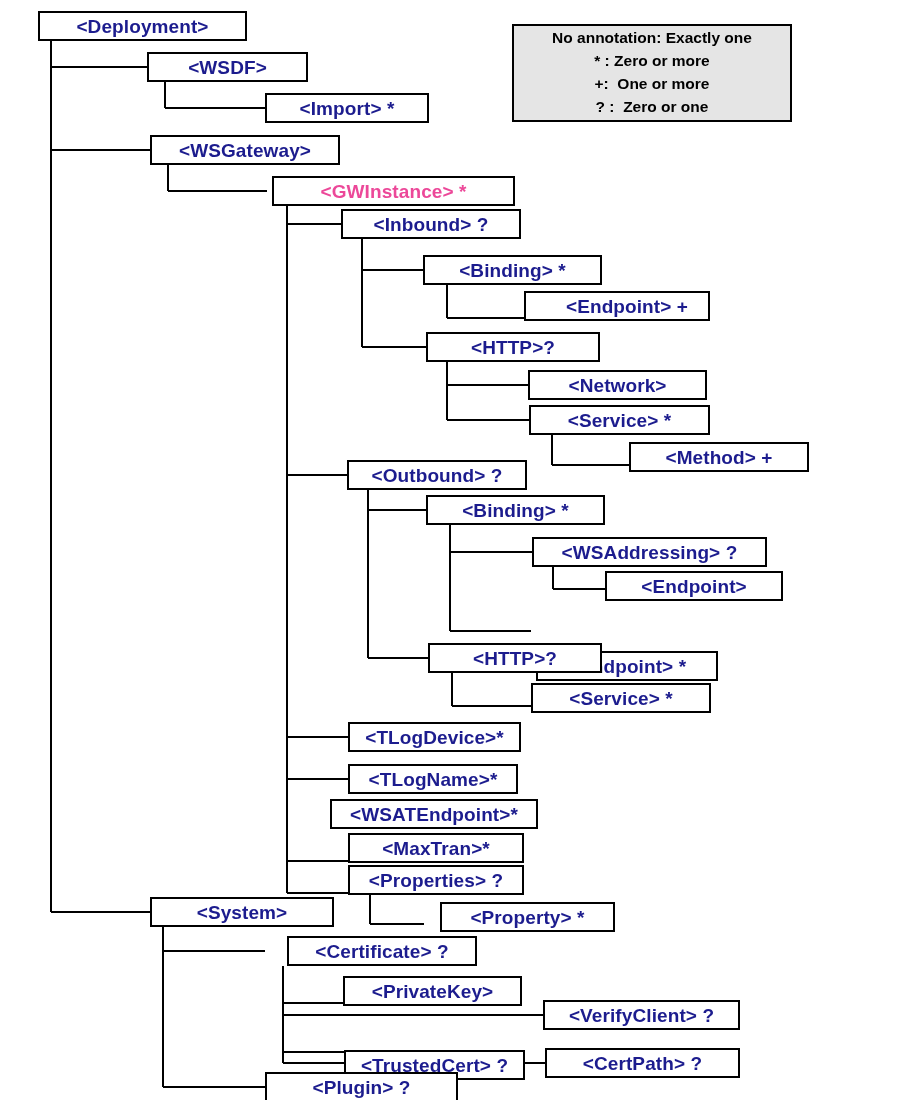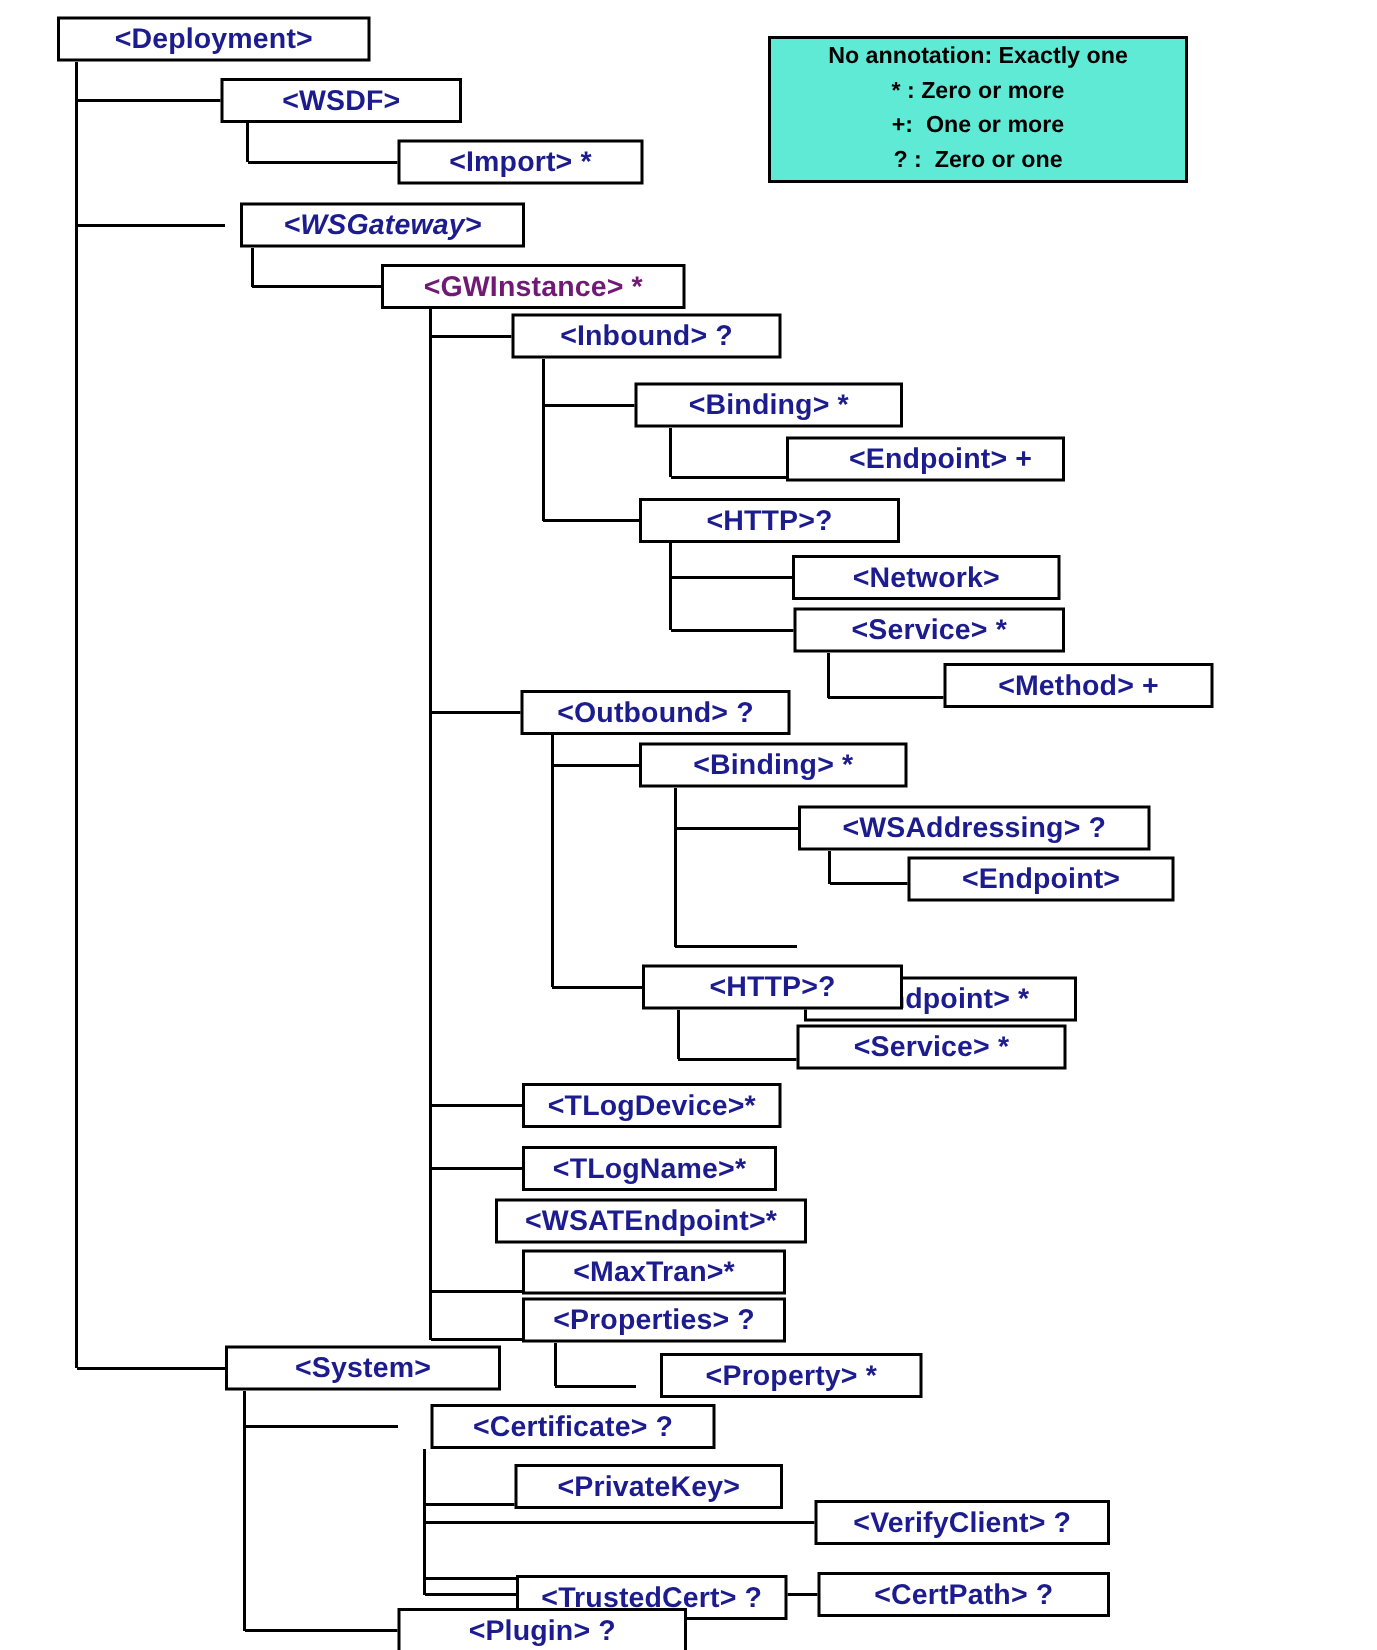--- a/index.html
+++ b/index.html
@@ -37,21 +37,21 @@
     align-items: center;
     justify-content: center;
     z-index: 2;
     white-space: nowrap;
     line-height: 1;
   }
   .legend {
     position: absolute;
     box-sizing: border-box;
     border: 2px solid #000000;
-    background: #5eead4;
+    background: #e5e5e5;
     color: #000000;
     z-index: 3;
     display: flex;
     flex-direction: column;
     align-items: center;
     justify-content: center;
     padding: 4px 8px;
   }
   .legend-line {
     font-size: 15.5px;
@@ -125,22 +125,22 @@
       <line x1="283" y1="1015" x2="543" y2="1015" stroke="#000000" stroke-width="2" shape-rendering="crispEdges"></line>
       <line x1="283" y1="966" x2="283" y2="1052" stroke="#000000" stroke-width="2" shape-rendering="crispEdges"></line>
       <line x1="283" y1="1052" x2="344" y2="1052" stroke="#000000" stroke-width="2" shape-rendering="crispEdges"></line>
       <line x1="283" y1="966" x2="283" y2="1063" stroke="#000000" stroke-width="2" shape-rendering="crispEdges"></line>
       <line x1="283" y1="1063" x2="545" y2="1063" stroke="#000000" stroke-width="2" shape-rendering="crispEdges"></line>
     </svg>
   <div id="node-layer">
       <div class="node" style="left: 38px; top: 11px; width: 209px; height: 30px; border-color: rgb(0, 0, 0); color: rgb(28, 28, 142);">&lt;Deployment&gt;</div>
       <div class="node" style="left: 147px; top: 52px; width: 161px; height: 30px; border-color: rgb(0, 0, 0); color: rgb(28, 28, 142);">&lt;WSDF&gt;</div>
       <div class="node" style="left: 265px; top: 93px; width: 164px; height: 30px; border-color: rgb(0, 0, 0); color: rgb(28, 28, 142);">&lt;Import&gt; *</div>
-      <div class="node" style="left: 160px; top: 135px; width: 190px; height: 30px; border-color: rgb(0, 0, 0); color: rgb(28, 28, 142); font-style: italic;">&lt;WSGateway&gt;</div>
-      <div class="node" style="left: 254px; top: 176px; width: 203px; height: 30px; border-color: rgb(0, 0, 0); color: #701a75;">&lt;GWInstance&gt; *</div>
+      <div class="node" style="left: 150px; top: 135px; width: 190px; height: 30px; border-color: rgb(0, 0, 0); color: rgb(28, 28, 142);">&lt;WSGateway&gt;</div>
+      <div class="node" style="left: 272px; top: 176px; width: 243px; height: 30px; border-color: rgb(0, 0, 0); color: #ec4899;">&lt;GWInstance&gt; *</div>
       <div class="node" style="left: 341px; top: 209px; width: 180px; height: 30px; border-color: rgb(0, 0, 0); color: rgb(28, 28, 142);">&lt;Inbound&gt; ?</div>
       <div class="node" style="left: 423px; top: 255px; width: 179px; height: 30px; border-color: rgb(0, 0, 0); color: rgb(28, 28, 142);">&lt;Binding&gt; *</div>
       <div class="node" style="left: 524px; top: 291px; width: 186px; height: 30px; border-color: rgb(0, 0, 0); color: rgb(28, 28, 142); padding-left: 20px;">&lt;Endpoint&gt; +</div>
       <div class="node" style="left: 426px; top: 332px; width: 174px; height: 30px; border-color: rgb(0, 0, 0); color: rgb(28, 28, 142);">&lt;HTTP&gt;?</div>
       <div class="node" style="left: 528px; top: 370px; width: 179px; height: 30px; border-color: rgb(0, 0, 0); color: rgb(28, 28, 142);">&lt;Network&gt;</div>
       <div class="node" style="left: 529px; top: 405px; width: 181px; height: 30px; border-color: rgb(0, 0, 0); color: rgb(28, 28, 142);">&lt;Service&gt; *</div>
       <div class="node" style="left: 629px; top: 442px; width: 180px; height: 30px; border-color: rgb(0, 0, 0); color: rgb(28, 28, 142);">&lt;Method&gt; +</div>
       <div class="node" style="left: 347px; top: 460px; width: 180px; height: 30px; border-color: rgb(0, 0, 0); color: rgb(28, 28, 142);">&lt;Outbound&gt; ?</div>
       <div class="node" style="left: 426px; top: 495px; width: 179px; height: 30px; border-color: rgb(0, 0, 0); color: rgb(28, 28, 142);">&lt;Binding&gt; *</div>
       <div class="node" style="left: 532px; top: 537px; width: 235px; height: 30px; border-color: rgb(0, 0, 0); color: rgb(28, 28, 142);">&lt;WSAddressing&gt; ?</div>

